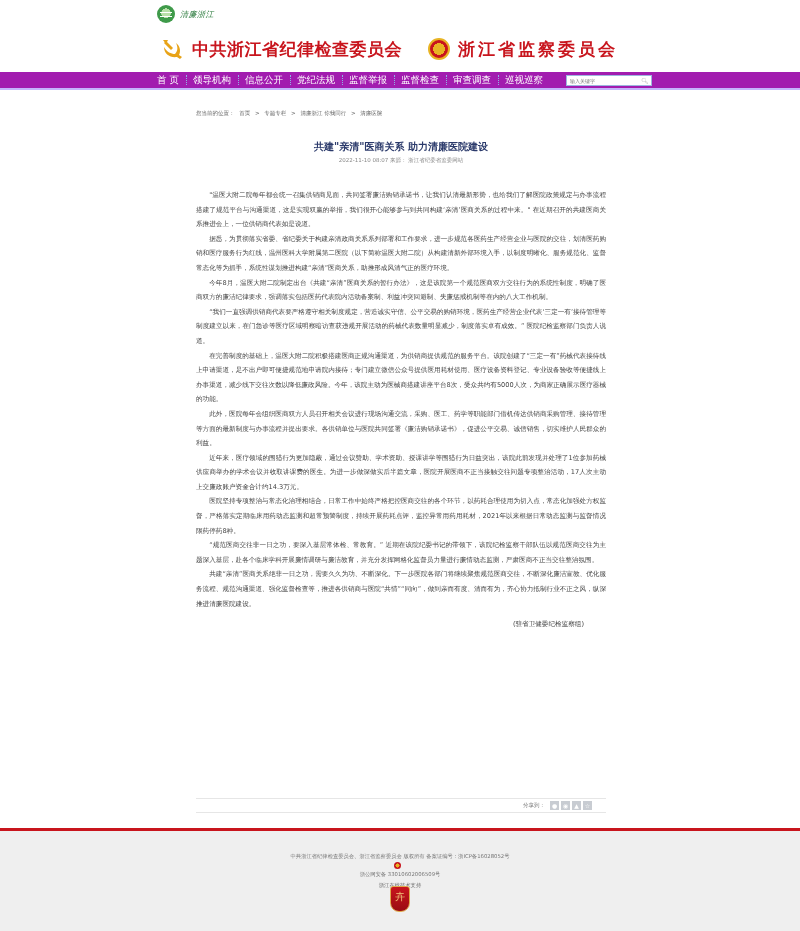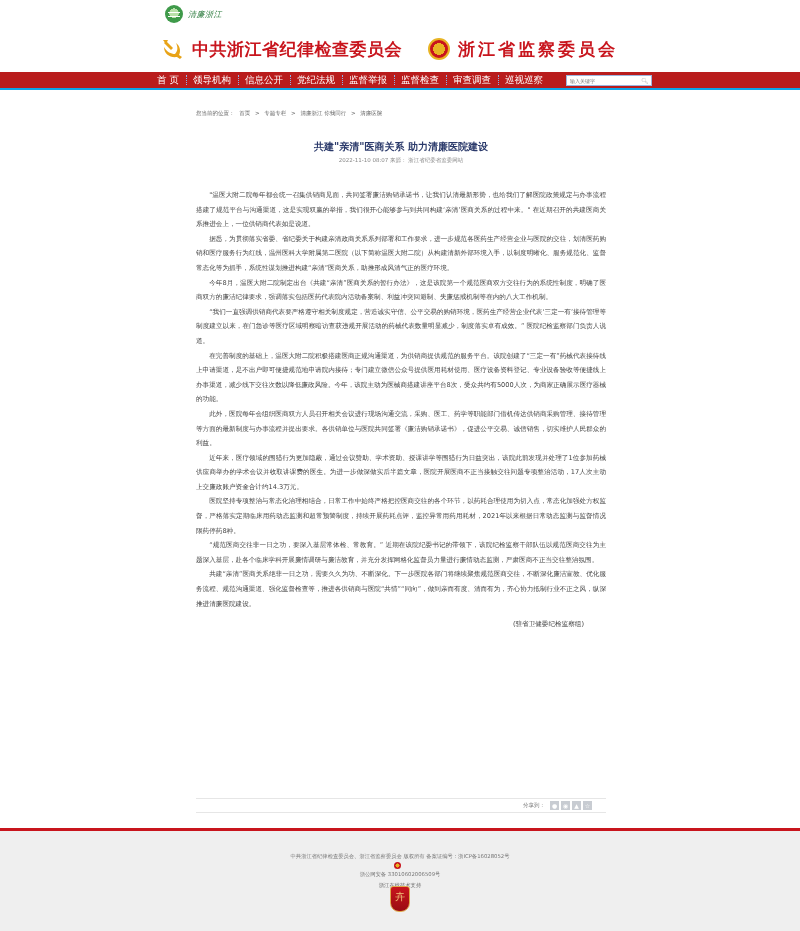--- a/index.html
+++ b/index.html
@@ -1,34 +1,34 @@
 <!DOCTYPE html>
 <html><head>
 <meta charset="utf-8">
 <style>
   * { margin: 0; padding: 0; box-sizing: border-box; }
   html, body { width: 800px; background: #ffffff; font-family: "DejaVu Sans", "Liberation Sans", sans-serif; color: #333; }
   body { position: relative; height: 931px; overflow: hidden; }
 
-  .topbar { position: absolute; left: 157px; top: 4px; height: 20px; display: flex; align-items: center; margin-left: 8px; }
+  .topbar { position: absolute; left: 157px; top: 4px; height: 20px; display: flex; align-items: center; }
   .topbar .lz-logo { width: 18px; height: 18px; border-radius: 50%; background: radial-gradient(circle at 50% 45%, #b9e0a8 0 35%, #3f9a4a 36% 100%); position: relative; }
   .topbar .lz-logo::after { content: ""; position: absolute; left: 3px; right: 3px; top: 7px; height: 3px; border-top: 1px solid #fff; border-bottom: 1px solid #fff; }
   .topbar .lz-text { margin-left: 5px; font-size: 8px; color: #2a7a3c; font-style: italic; letter-spacing: 0.5px; }
 
   .brand { position: absolute; top: 35px; left: 160px; right: 160px; height: 28px; }
   .brand .item { position: absolute; top: 0; display: flex; align-items: center; height: 28px; }
   .brand .item.left { left: 0; }
   .brand .item.right { left: 268px; }
   .brand .emblem-party { width: 24px; height: 24px; position: relative; }
   .brand .emblem-party svg { width: 24px; height: 24px; }
   .brand .emblem-nat { width: 22px; height: 22px; border-radius: 50%; background: radial-gradient(circle, #e8b423 0 45%, #c8151d 46% 100%); border: 2px solid #e8b423; }
   .brand .title { margin-left: 8px; font-family: "DejaVu Serif", "Liberation Serif", serif; font-weight: bold; font-size: 17px; color: #c8151d; letter-spacing: 0.5px; }
   .brand .item.right .title { letter-spacing: 3px; }
 
-  .navbar { position: absolute; top: 72px; left: 0; width: 800px; height: 18px; background: #b91c1c; border-bottom: 2px solid #0ea5e9; }
+  .navbar { position: absolute; top: 72px; left: 0; width: 800px; height: 18px; background: #a21caf; border-bottom: 2px solid #c4b5fd; }
   .navbar .inner { position: absolute; left: 150px; top: 0; height: 16px; display: flex; align-items: center; }
   .navbar .nav-item { color: #ffffff; font-family: "DejaVu Serif", "Liberation Serif", serif; font-size: 9.5px; padding: 0 7px; line-height: 16px; position: relative; white-space: nowrap; cursor: pointer; }
   .navbar .nav-item + .nav-item::before { content: ""; position: absolute; left: 0; top: 3px; height: 10px; border-left: 1px dotted #8fb1e6; }
   .navbar .search { position: absolute; left: 566px; top: 3px; width: 86px; height: 11px; background: #fff; border: 1px solid #9db6df; display: flex; align-items: center; }
   .navbar .search input { border: none; outline: none; width: 74px; height: 9px; font-size: 5px; padding-left: 3px; color: #999; background: transparent; }
   .navbar .search .search-icon { font-size: 6px; color: #aaa; line-height: 9px; }
 
   .crumb { position: absolute; top: 110px; left: 196px; font-size: 5.5px; color: #666; }
   .crumb span { margin-right: 3px; }
 

